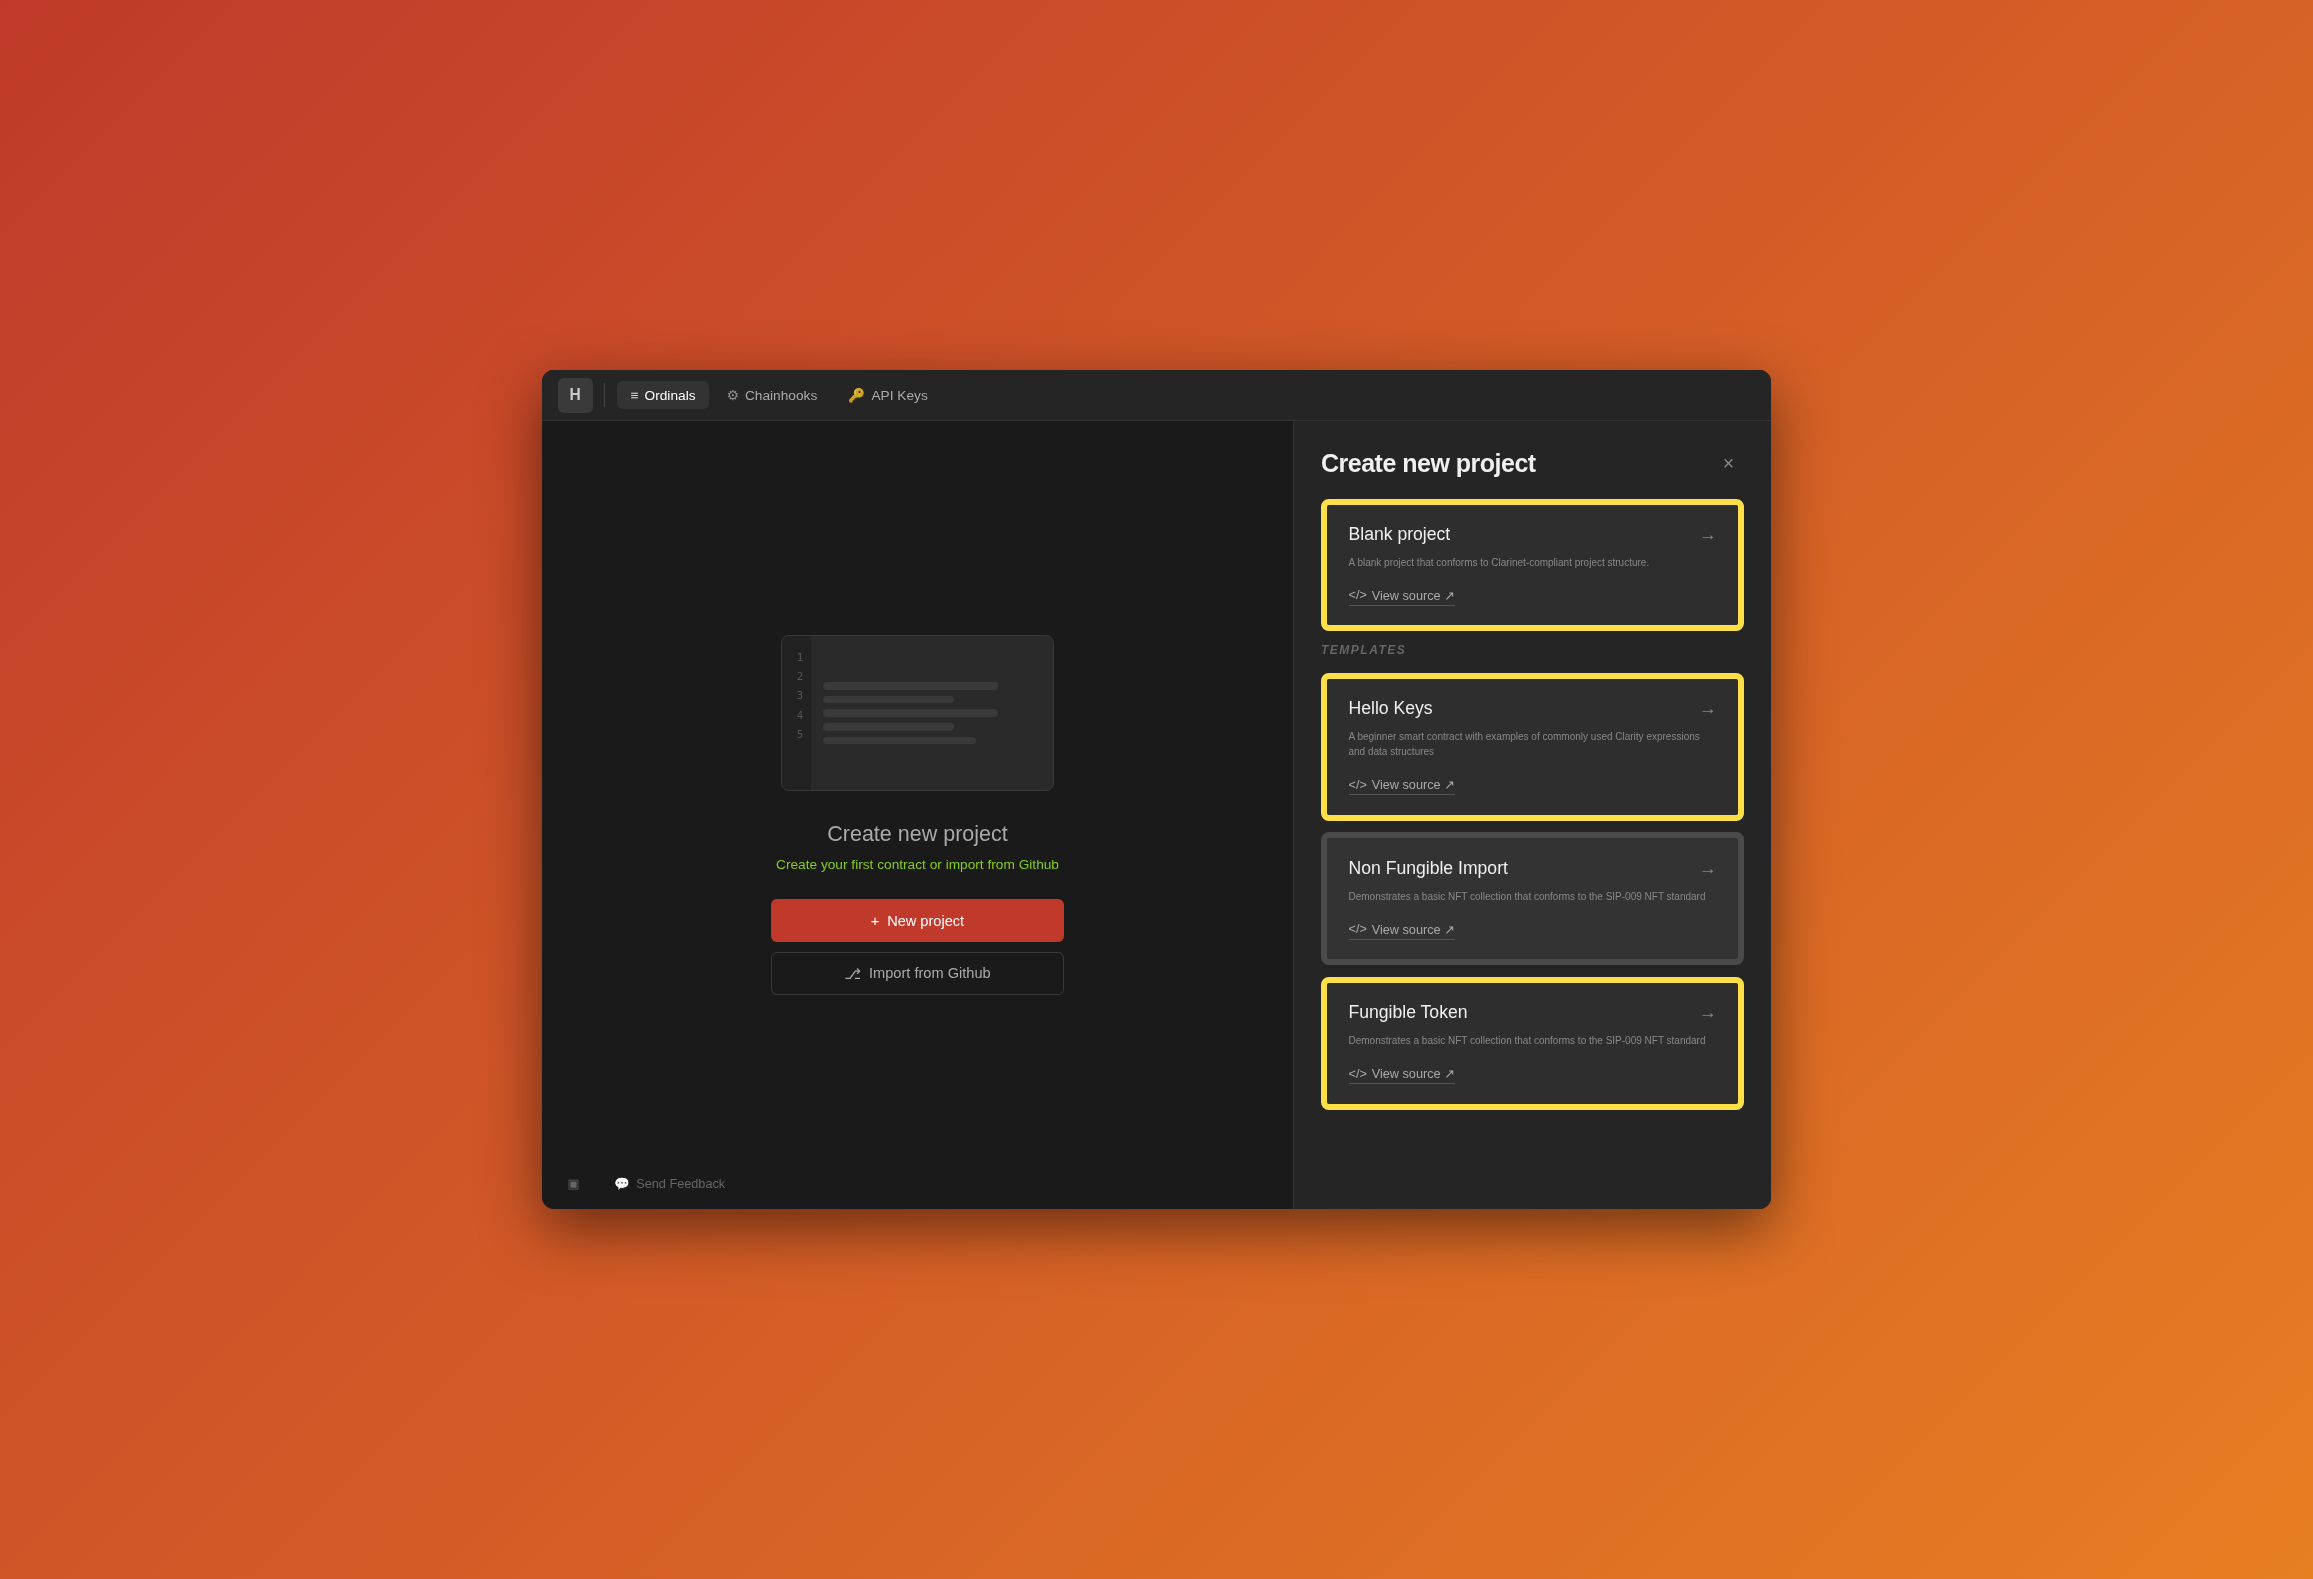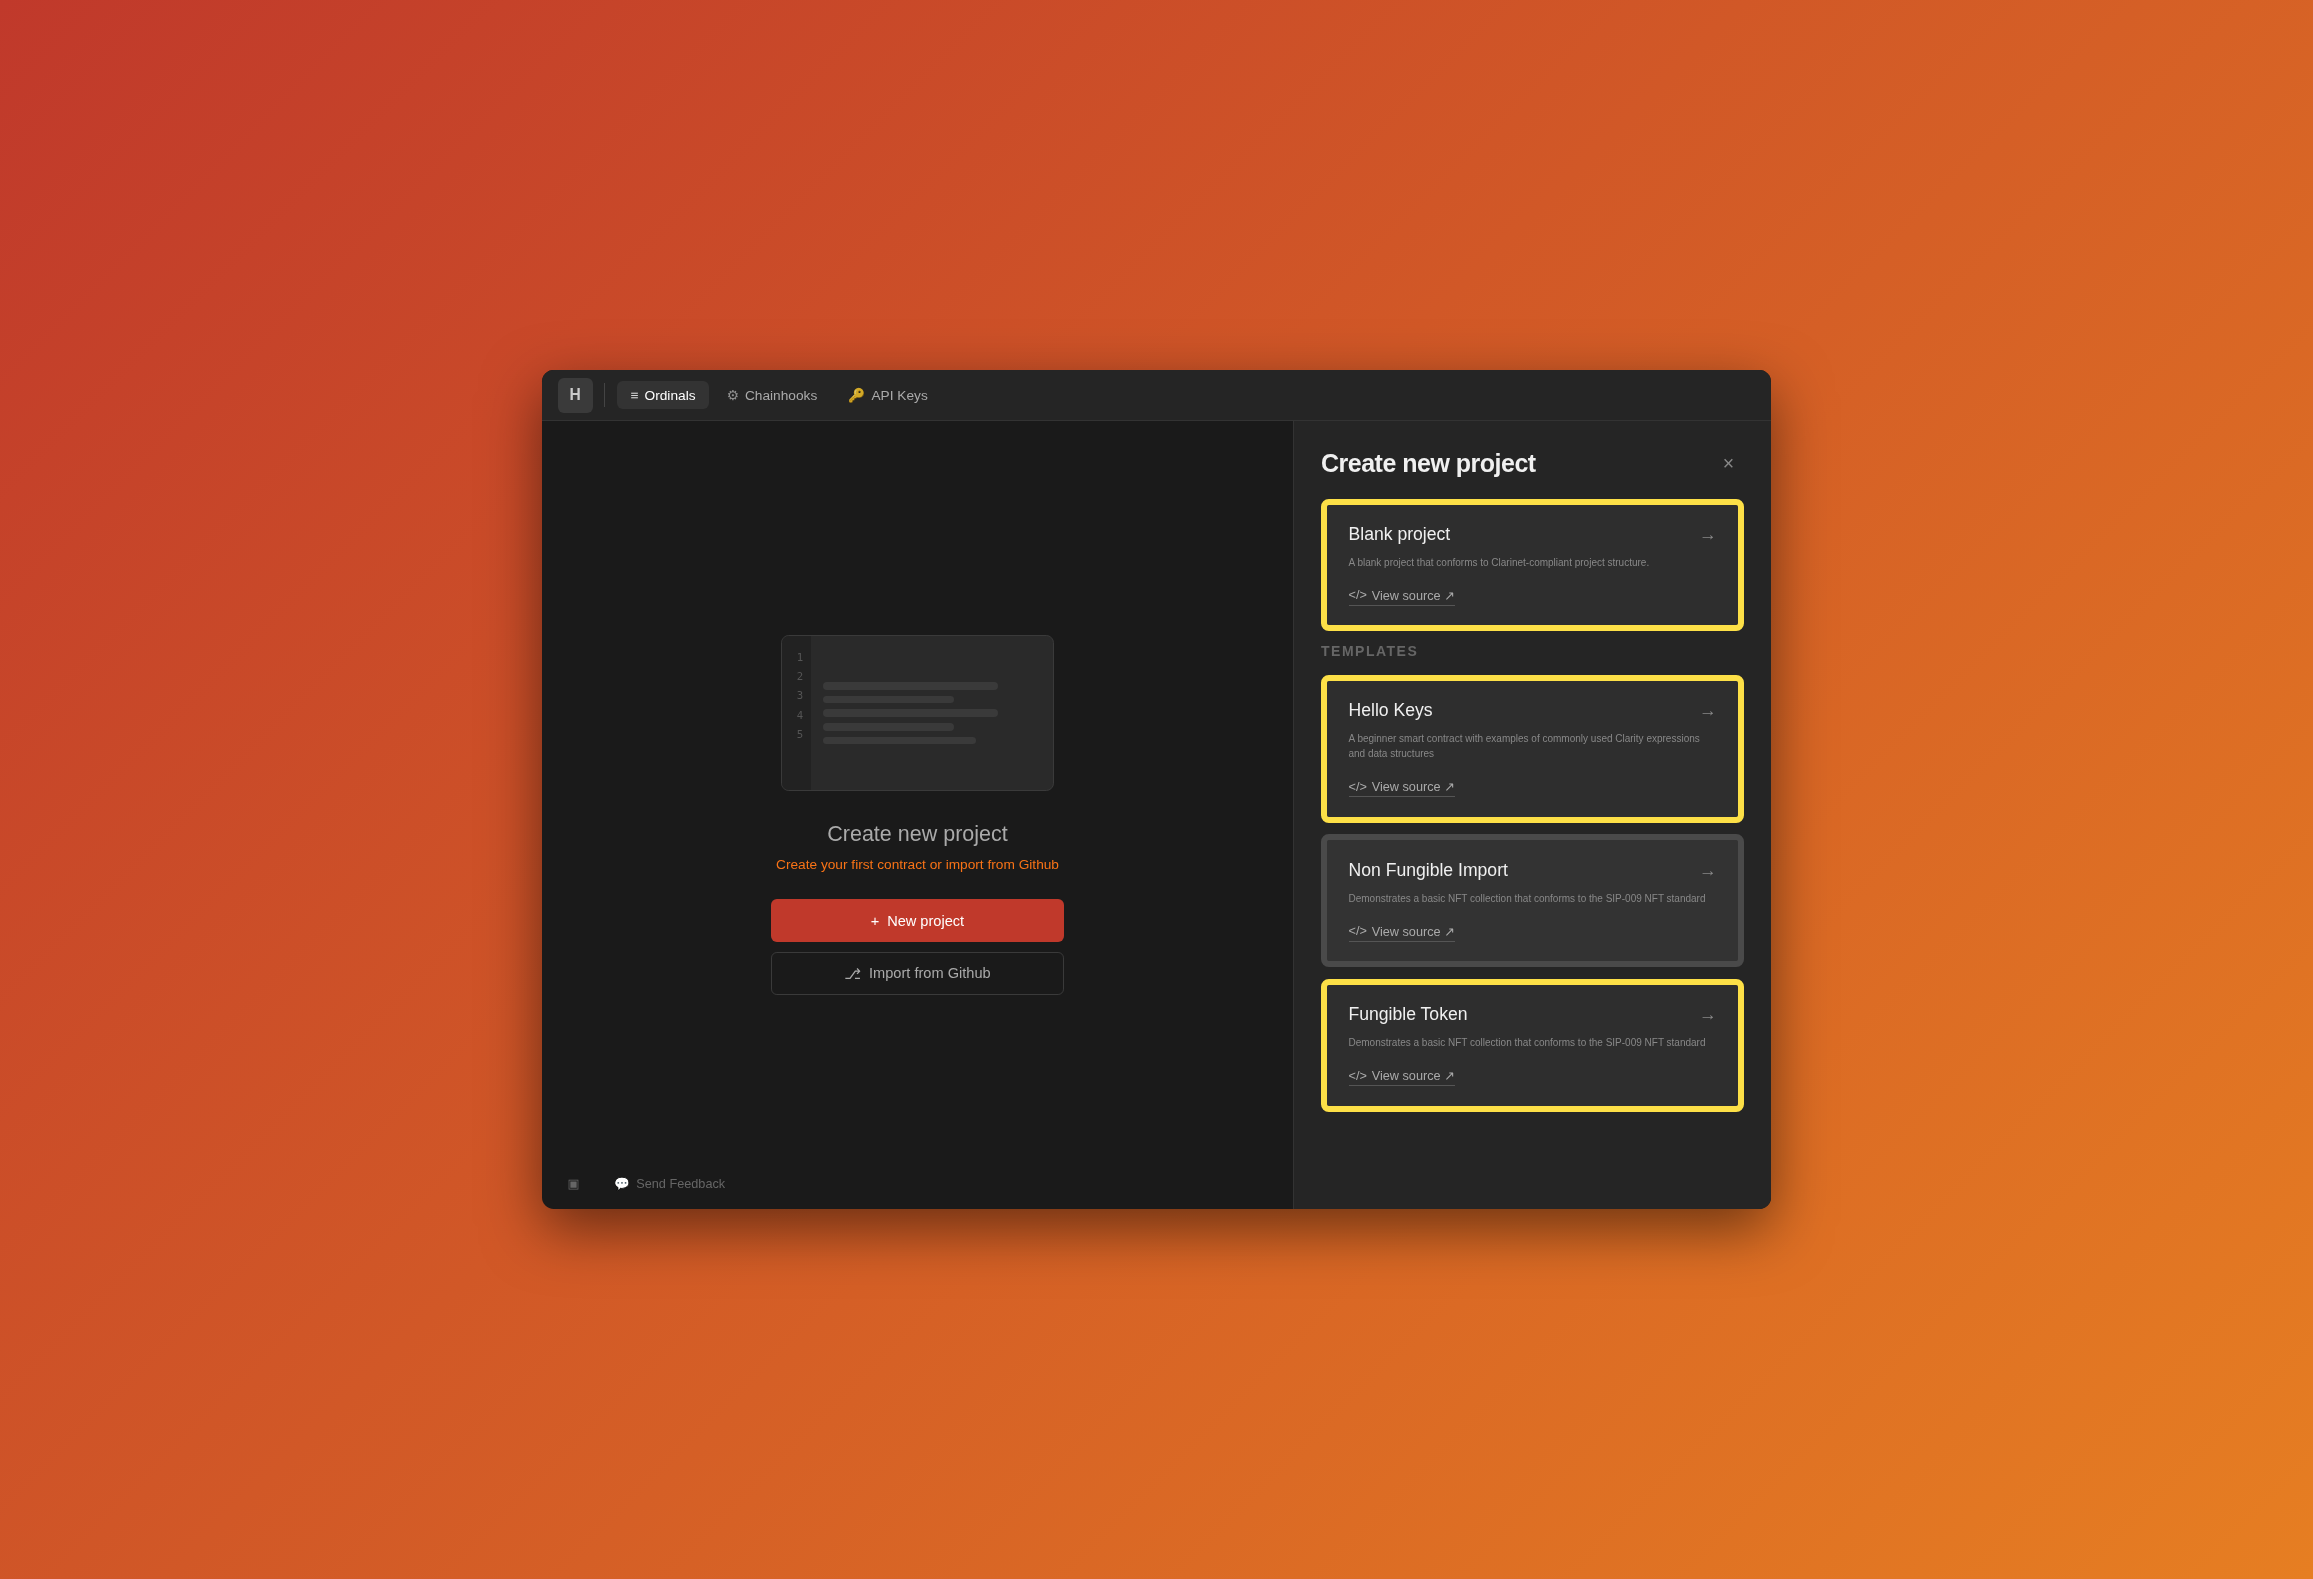--- a/index.html
+++ b/index.html
@@ -126,21 +126,21 @@
     .code-line.w70 { width: 70%; }
     .center-content {
       text-align: center;
     }
     .center-title {
       color: #aaa;
       font-size: 21.5px;
       margin-bottom: 9.8px;
     }
     .center-subtitle {
-      color: #f97316;
+      color: #84cc16;
       font-size: 13.7px;
       margin-bottom: 27px;
     }
     .btn-new-project {
       background: #c0392b;
       color: #fff;
       border: none;
       border-radius: 5.9px;
       width: 293px;
       height: 43px;
@@ -283,25 +283,26 @@
       border-top: none;
       border-left: none;
       border-right: none;
     }
     
     .templates-section {
       margin-bottom: 15.6px;
     }
     .templates-label {
       color: #666;
-      font-size: 14px;
+      font-size: 12px;
       font-weight: 600;
       letter-spacing: 1.5px;
       text-transform: uppercase;
       margin-bottom: 2px;
+      font-style: italic;
     }
     .filter-tags {
       display: flex;
       gap: 7.8px;
       flex-wrap: wrap;
     }
     .filter-tag {
       background: #2a2a2a;
       border: 1px solid #3a3a3a;
       border-radius: 19.5px;

